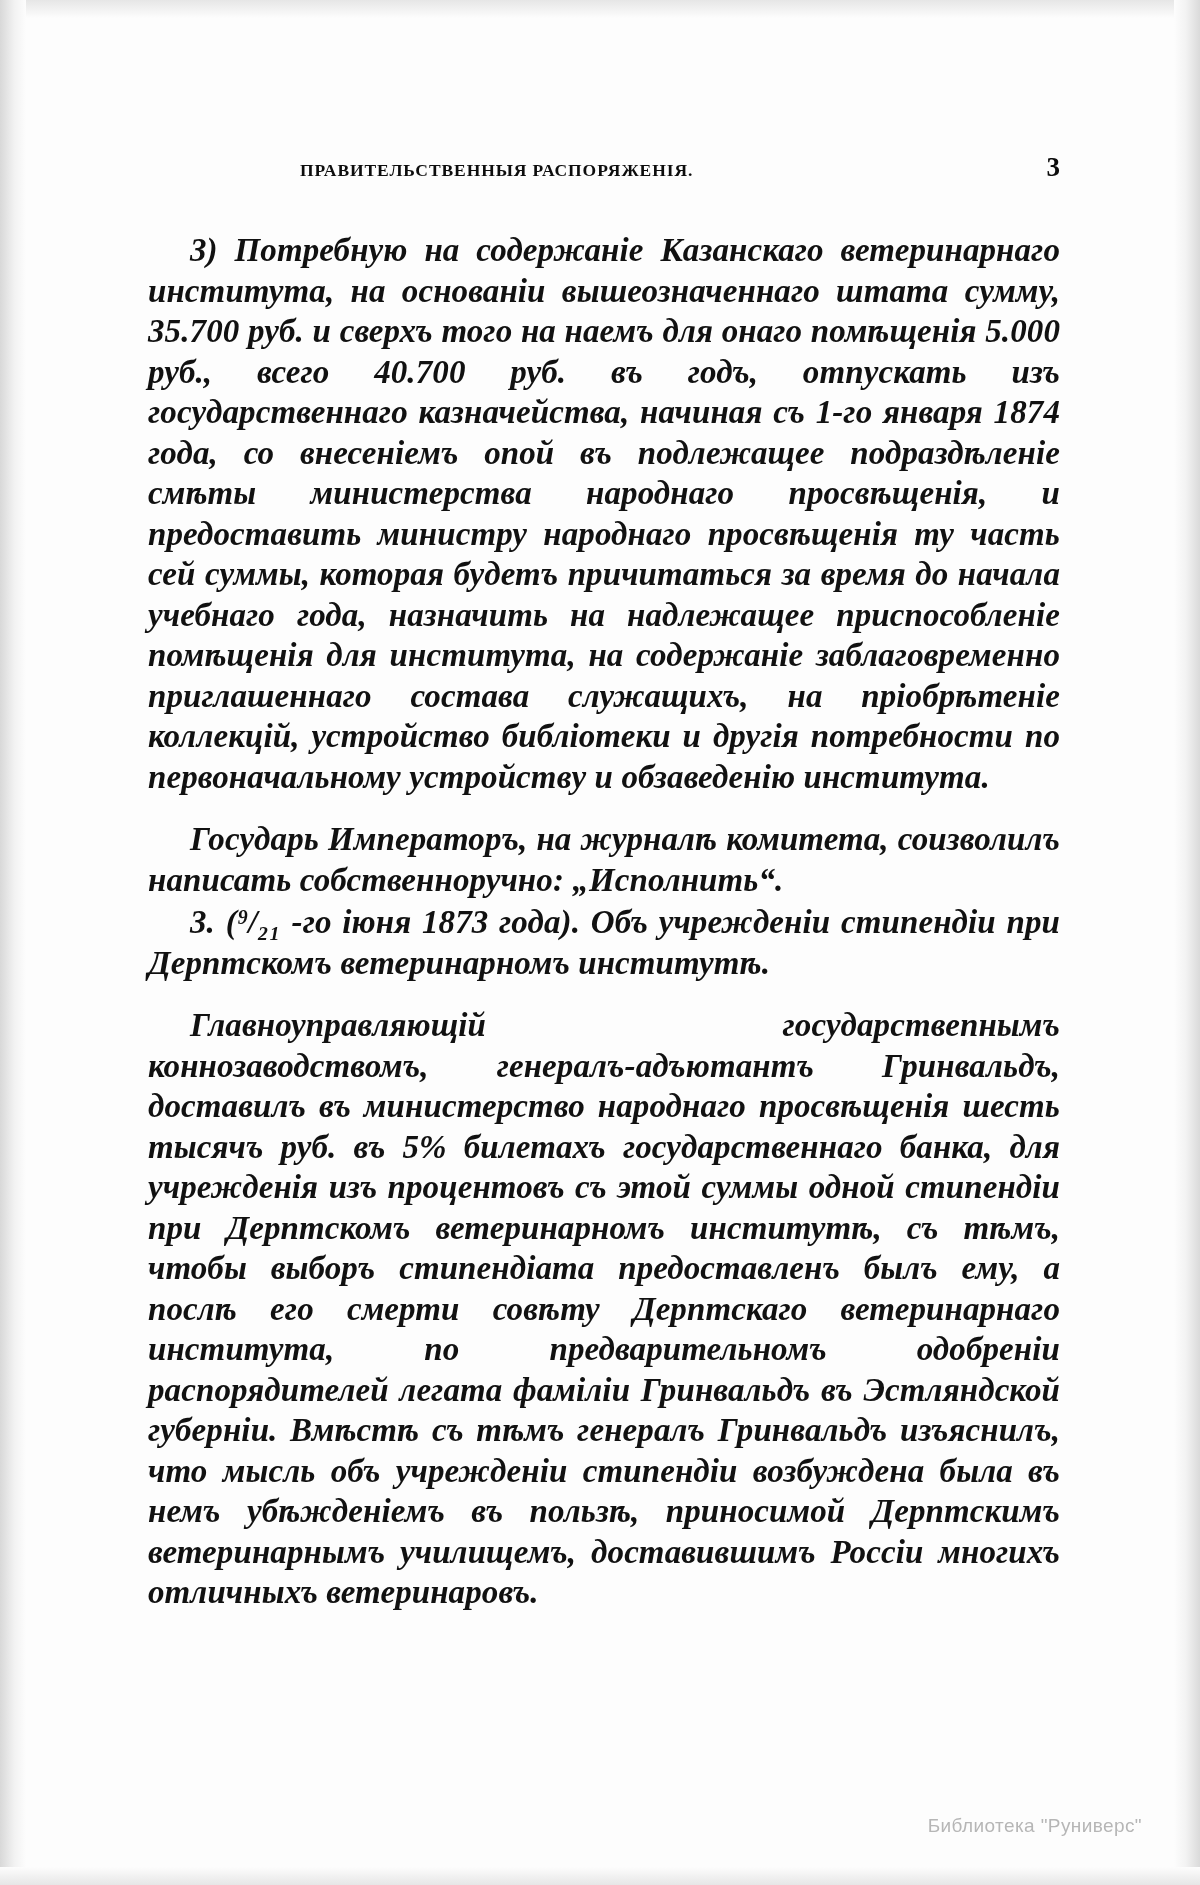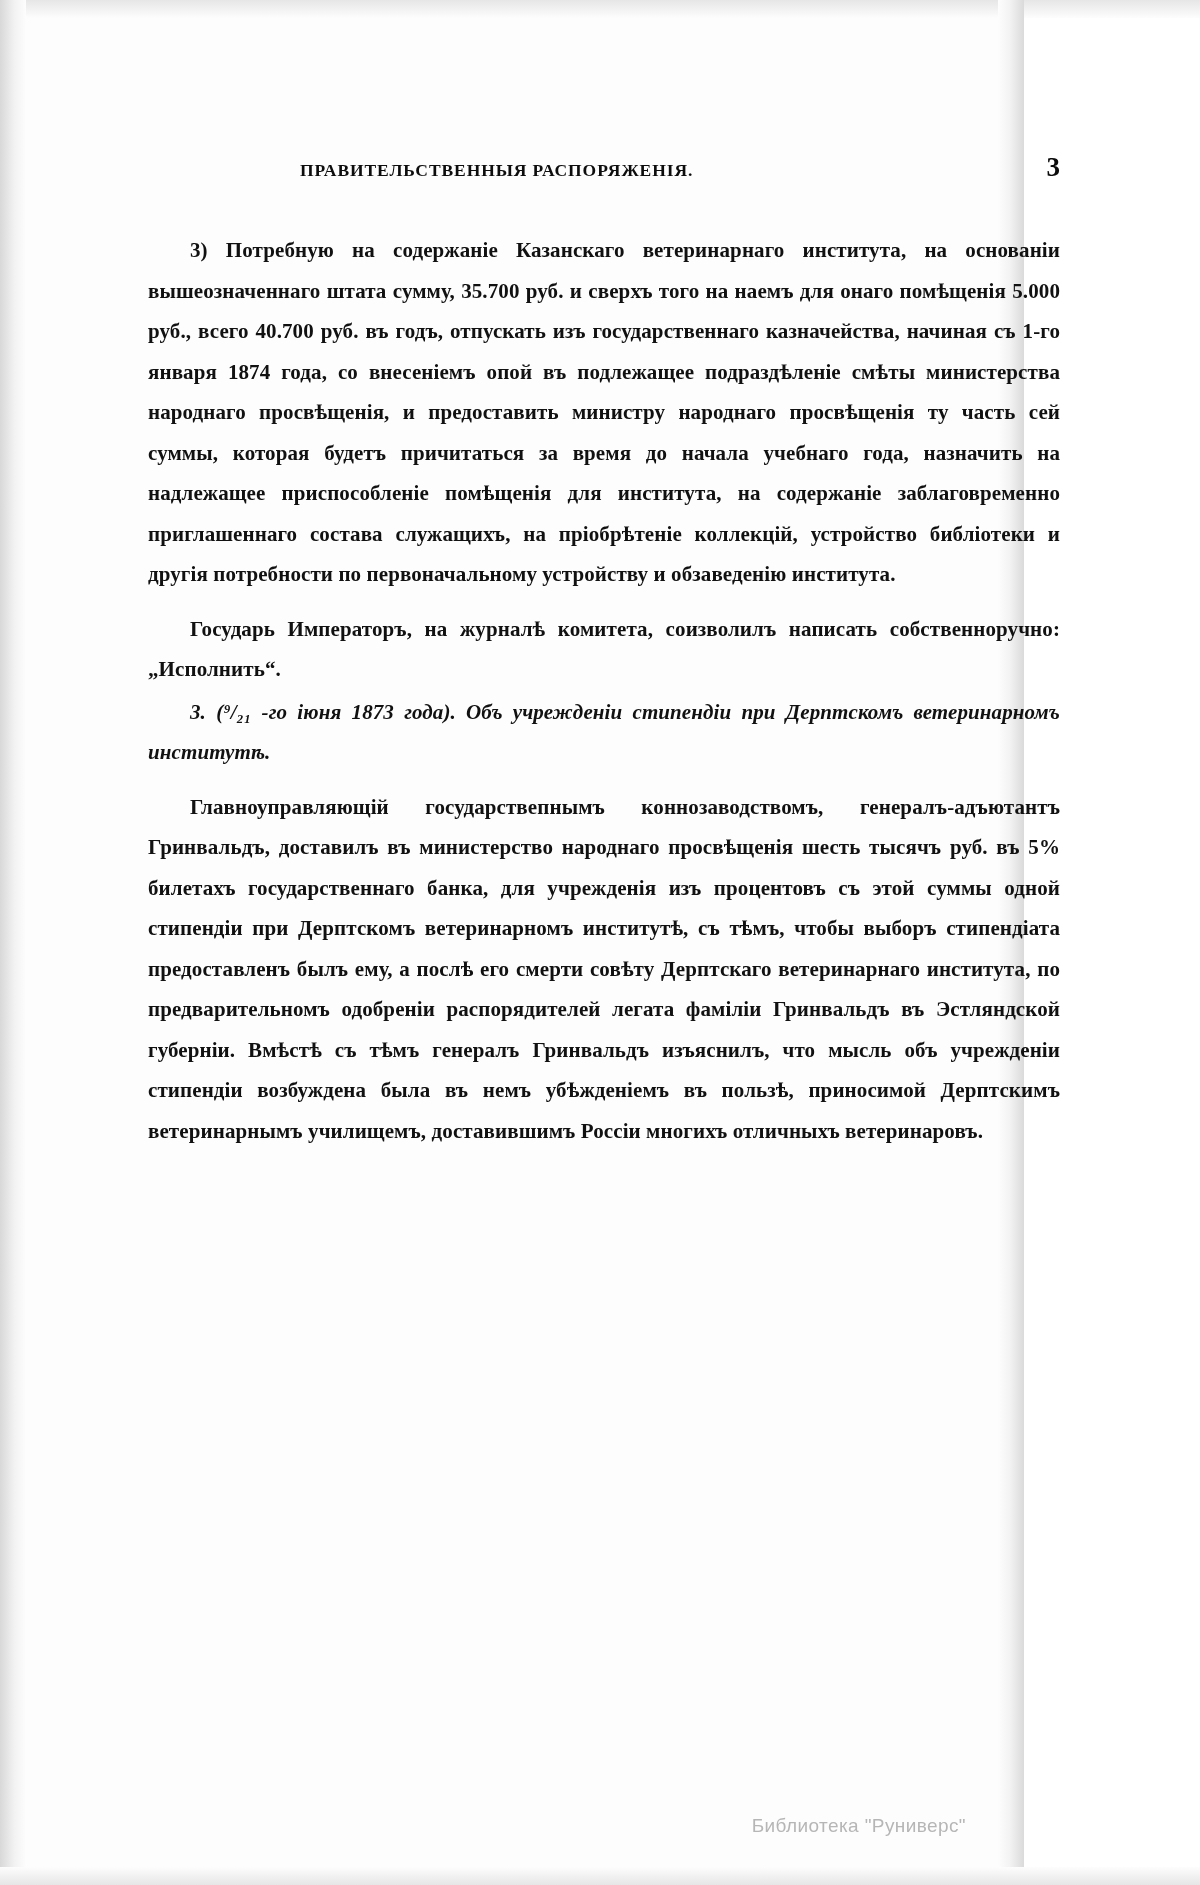--- a/index.html
+++ b/index.html
@@ -11,21 +11,21 @@
     width: 1200px;
     height: 1885px;
     position: relative;
     font-family: "Liberation Serif", serif;
     color: #101010;
     overflow: hidden;
   }
   .page {
     position: absolute;
     left: 0; top: 0;
-    width: 1024px;
+    width: 1200px;
     height: 1885px;
     background: #fdfdfd;
   }
   
   .edge-left {
     position: absolute;
     left: 0; top: 0;
     width: 26px; height: 1885px;
     background: linear-gradient(to right, #d8d8d8 0%, #f2f2f2 55%, #fdfdfd 100%);
   }
@@ -75,33 +75,34 @@
     position: absolute;
     right: 0;
     top: -8px;
     font-size: 27px;
     font-weight: bold;
     color: #0d0d0d;
   }
 
   p.para {
     margin: 0 0 2px 0;
-    font-size: 21px;
+    font-size: 33px;
     line-height: 40.5px;
     font-weight: bold;
     text-align: justify;
     text-justify: inter-word;
     color: #111;
     letter-spacing: 0.1px;
+    font-style: italic;
   }
   p.para.indent {
     text-indent: 42px;
   }
   p.spaced {
-    margin-top: 14px;
+    margin-top: 22px;
   }
   .sect-head {
     margin-top: 22px;
   }
   .italic {
     font-style: italic;
   }
   .smallcaps {
     letter-spacing: 2.2px;
   }

